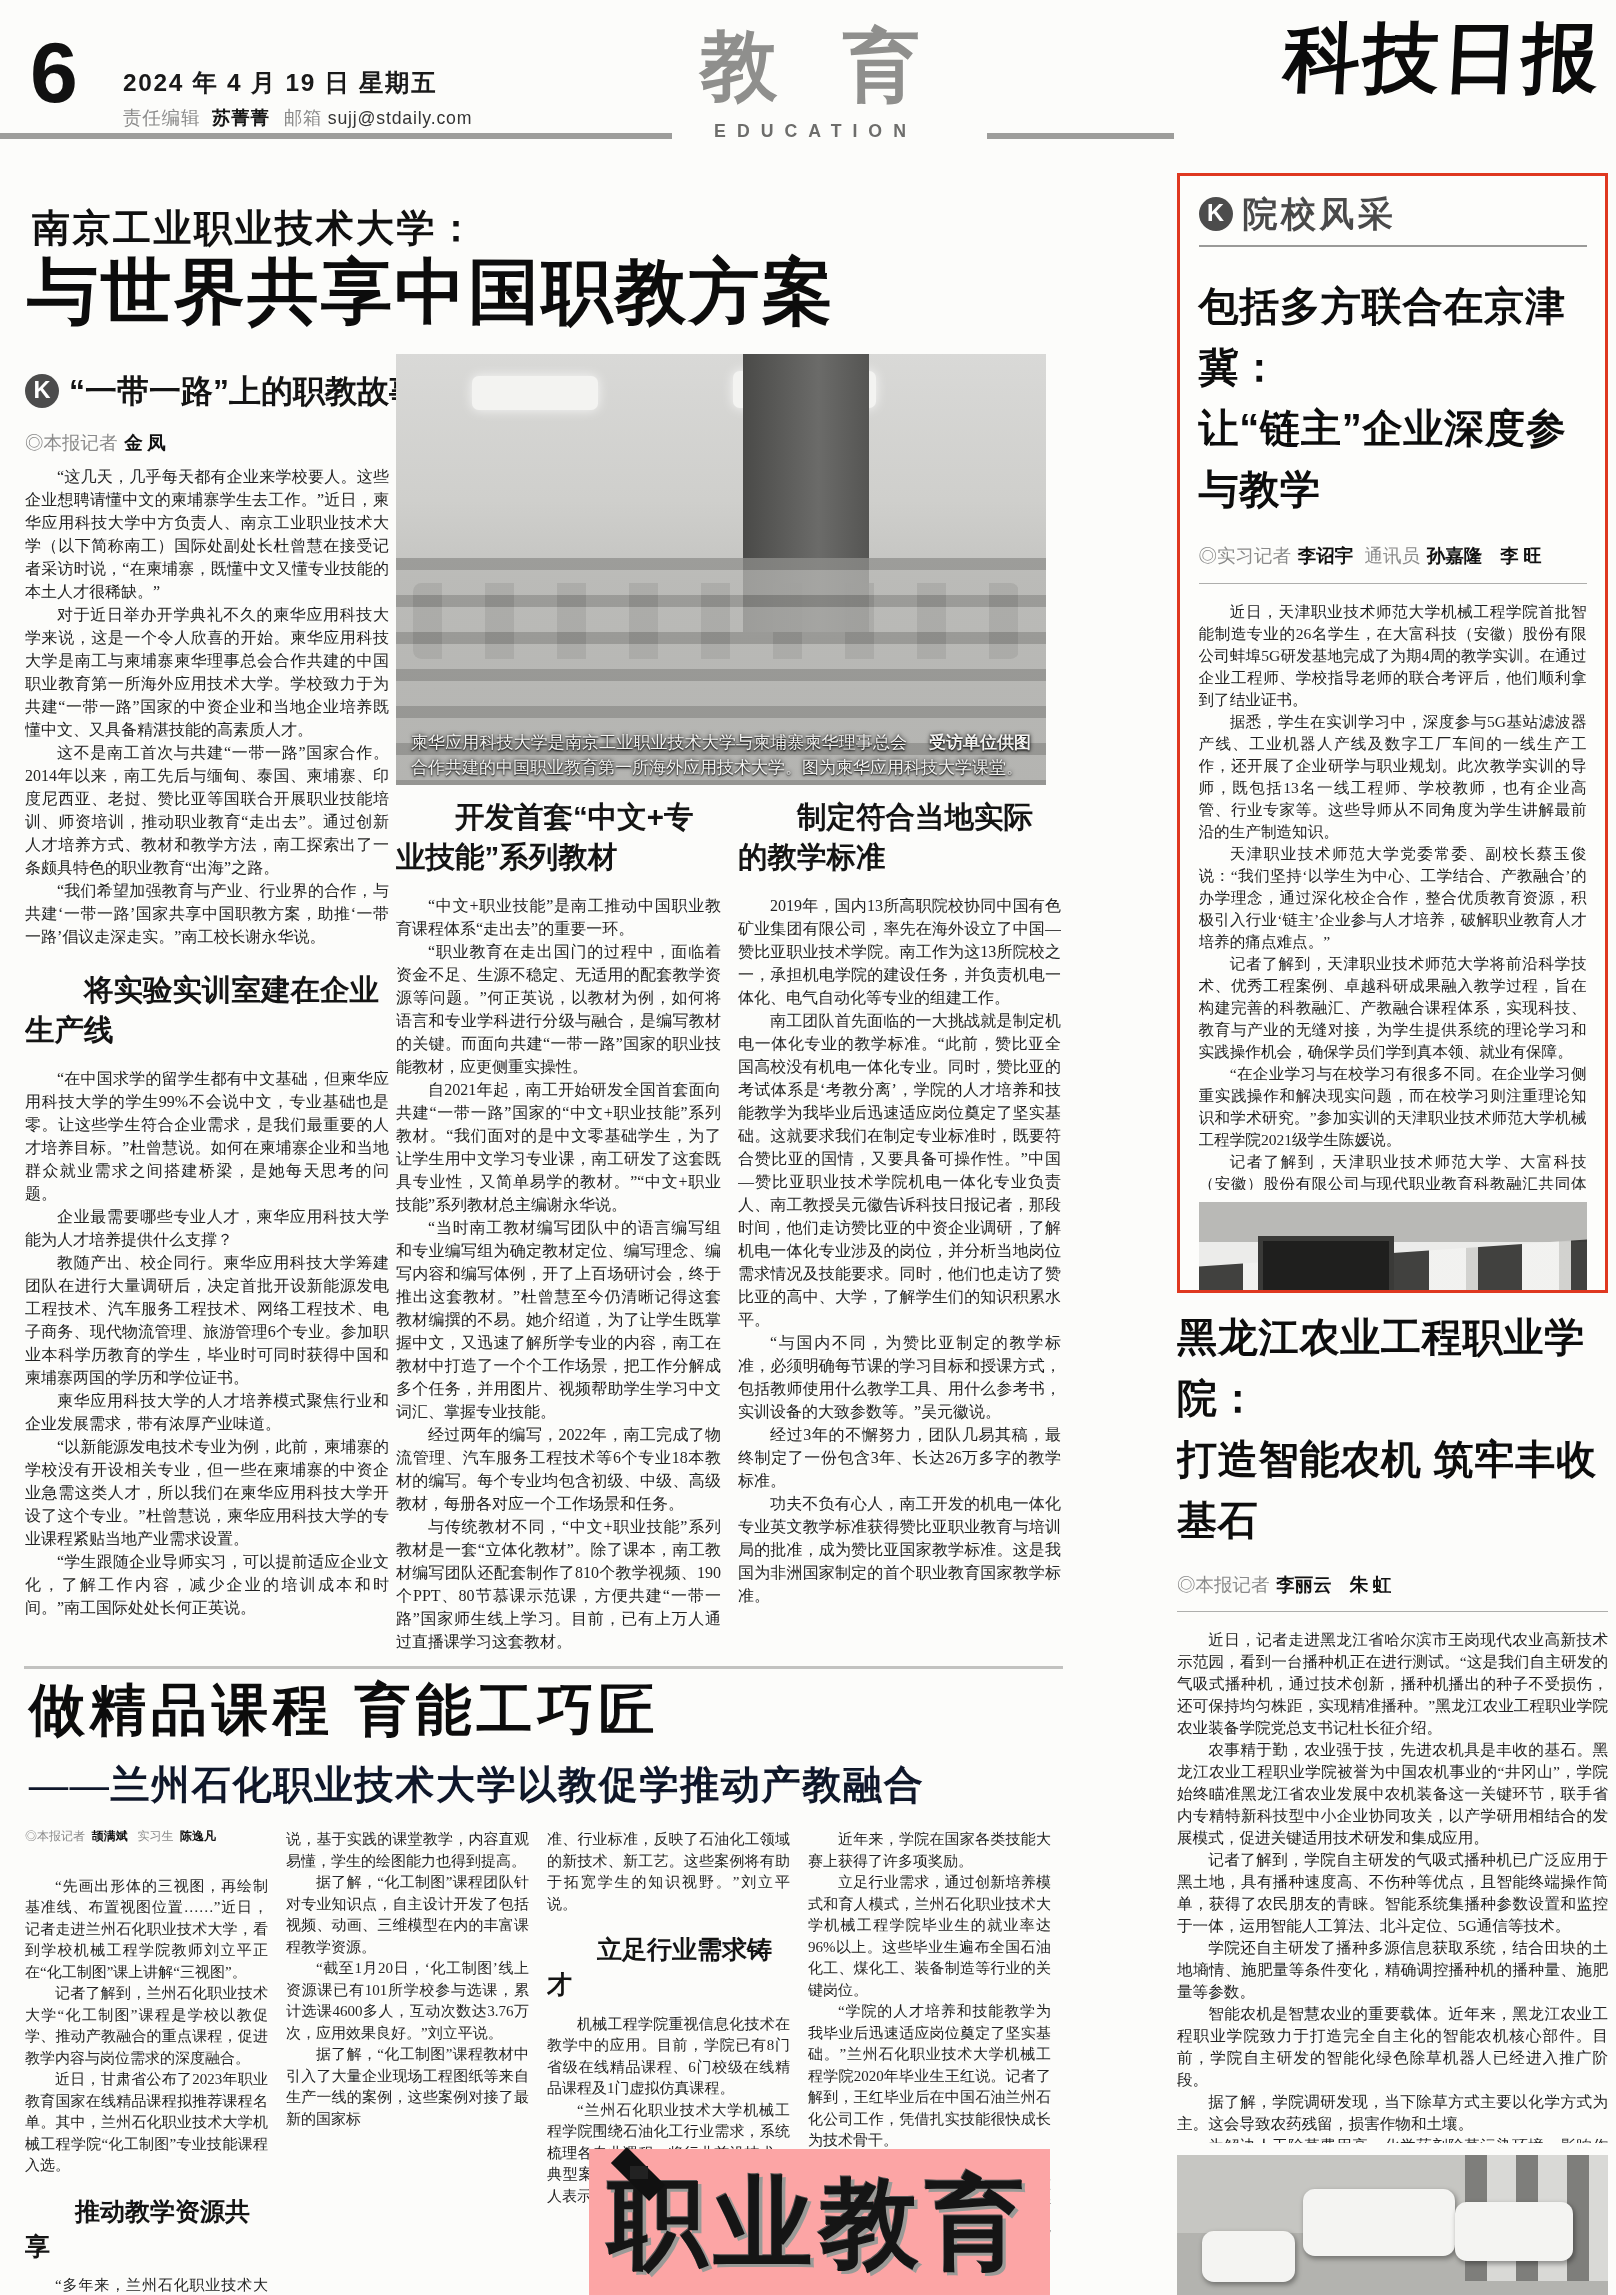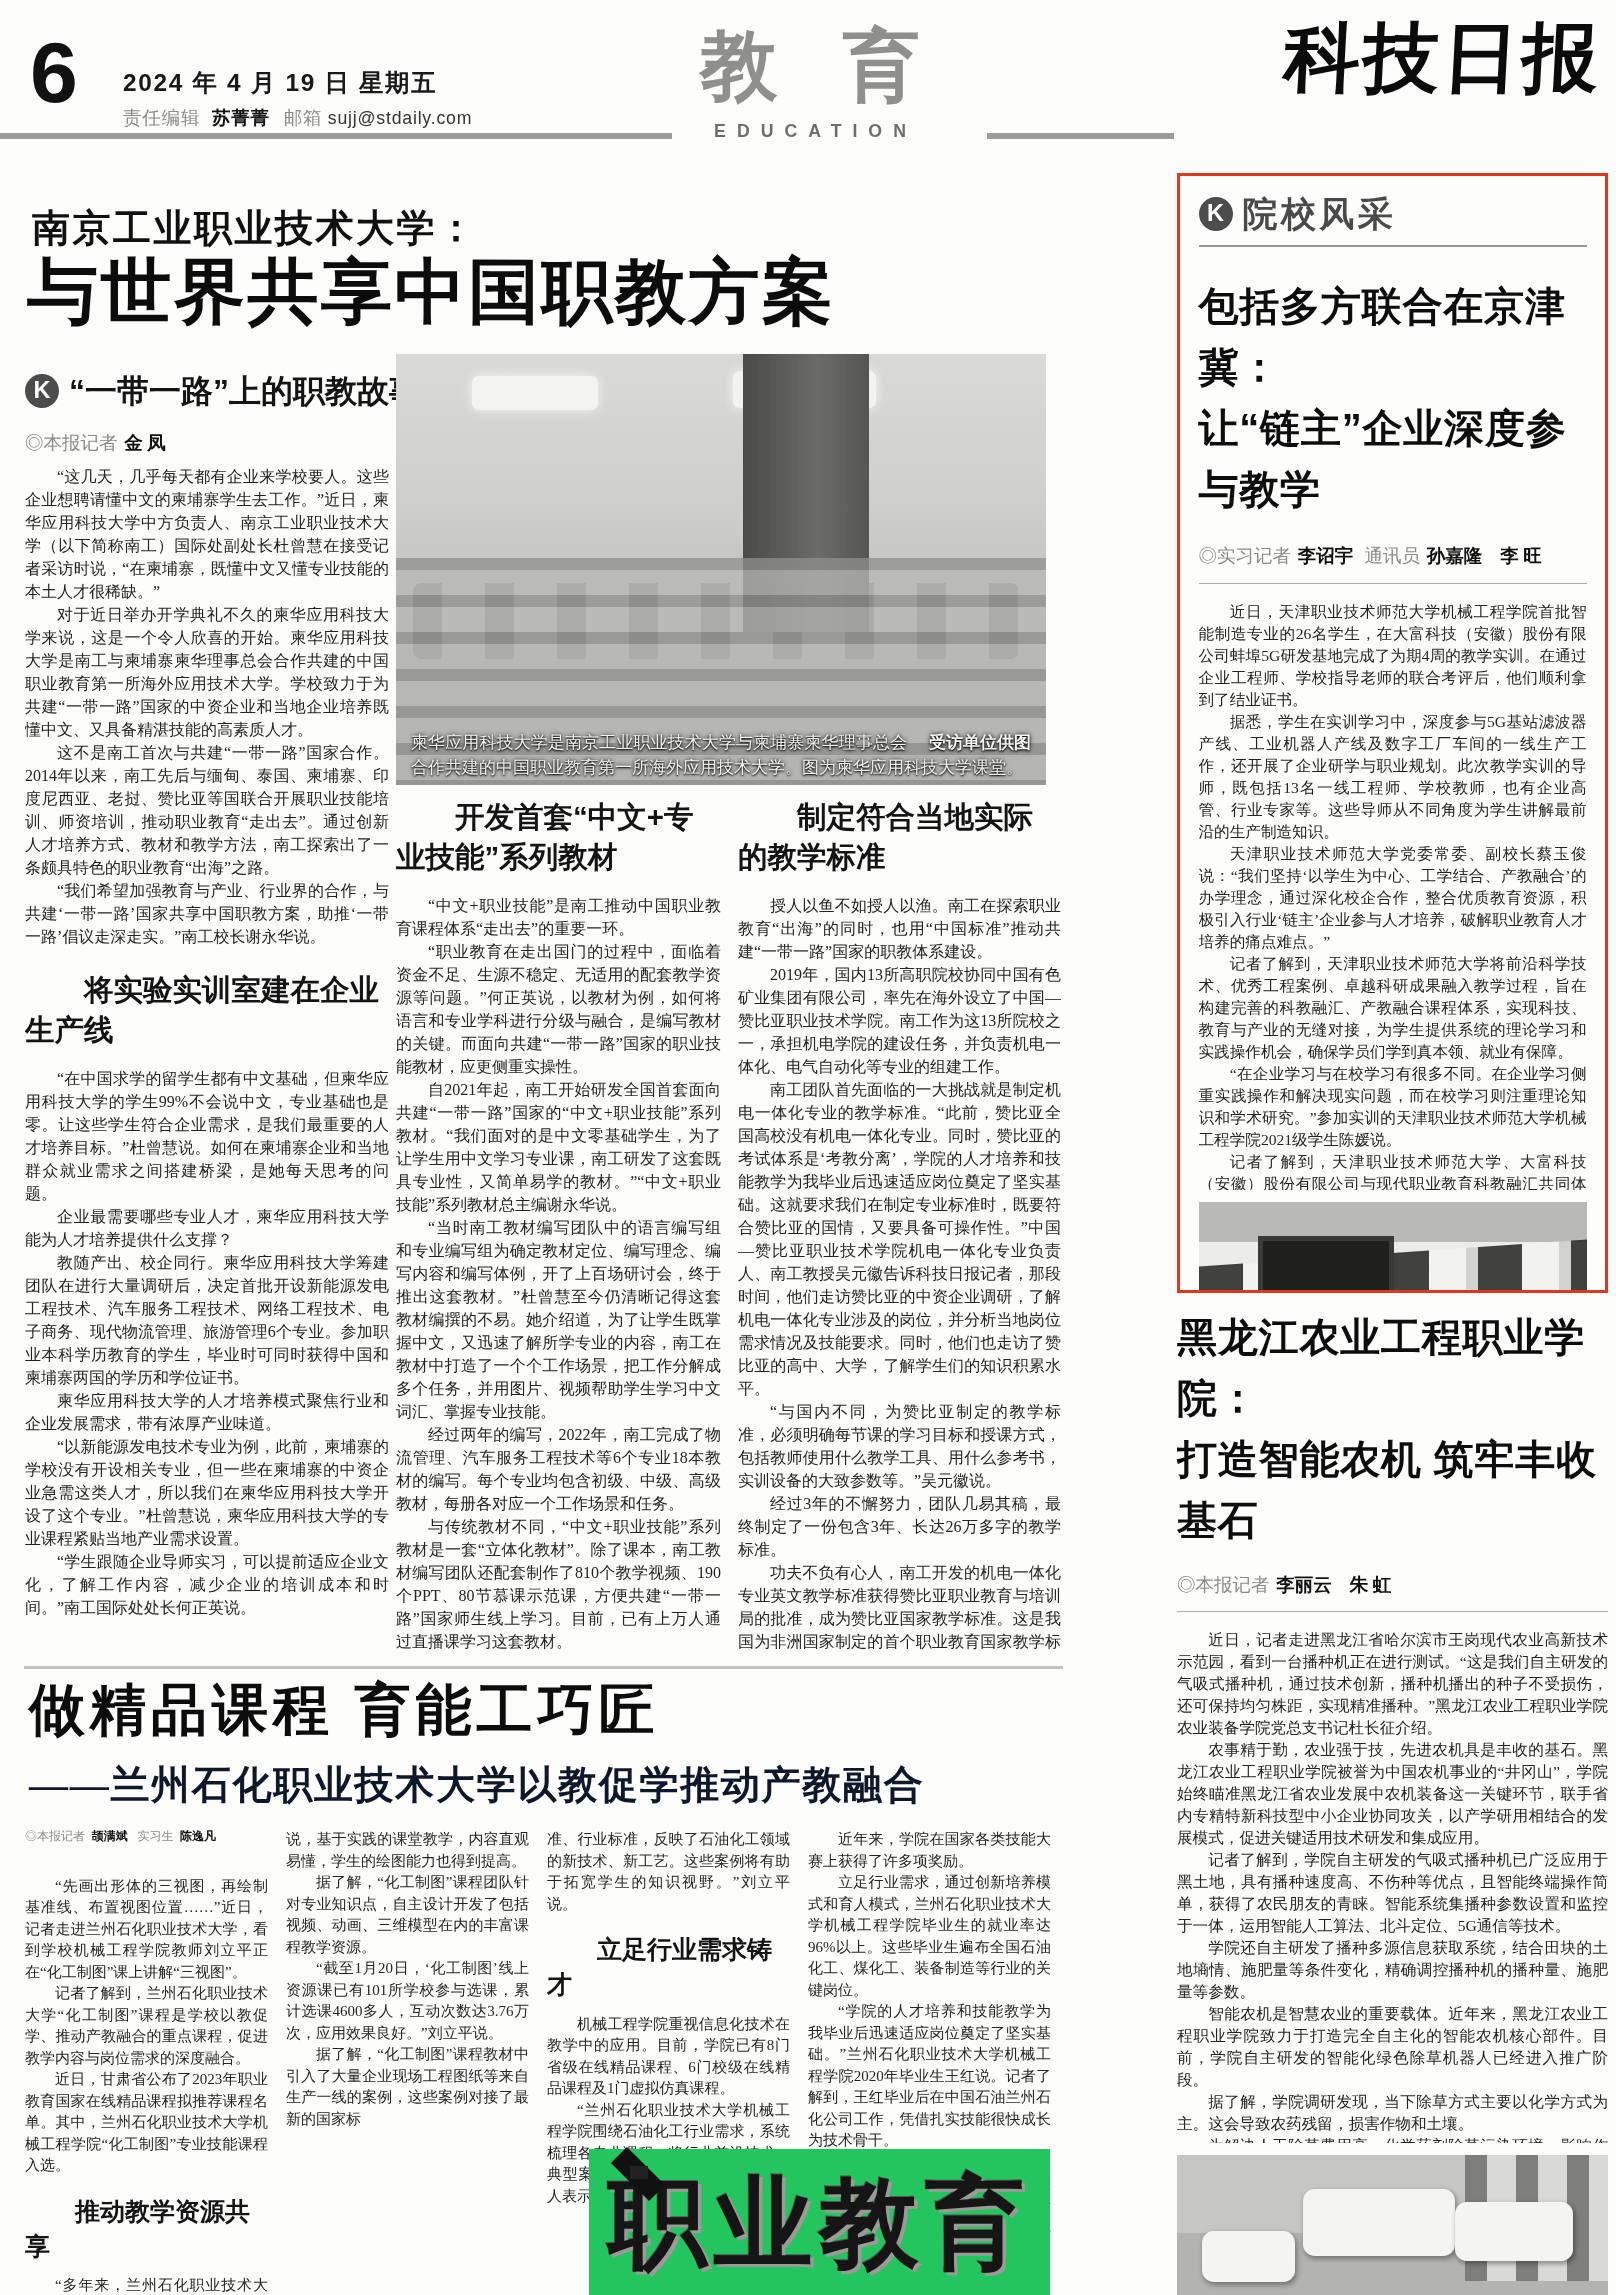--- a/index.html
+++ b/index.html
@@ -84,21 +84,21 @@
   .ph-tank{position:absolute;background:#f4f4f2;border-radius:11.8px;box-shadow:1.7px 2.5px 5px rgba(0,0,0,.35);}
   
   .lzhead{left:29px;top:1682px;font:900 56px/1 "Liberation Sans",sans-serif;color:#0c0c0c;letter-spacing:5px;}
   .lzsub{left:29px;top:1765px;font:900 39px/1 "Liberation Serif",serif;color:#0f172a;letter-spacing:1.7px;}
   .lzcol{top:1829px;width:243px;height:467px;overflow:hidden;}
   .lzcol p{margin:0;font:15px/21.5px "Liberation Serif",serif;text-align:justify;text-indent:2em;color:#242424;}
   .lzcol .byline{display:block;margin-bottom:31px;font-size:12px;}
   .lzcol .subhead{font-size:25px;line-height:35px;margin:17px 0 11.8px;}
   .lz1{left:25px;} .lz2{left:286px;} .lz3{left:547px;} .lz4{left:808px;}
   
-  .voclogo{left:589px;top:2149px;width:461px;height:147px;background:#22c55e;
+  .voclogo{left:589px;top:2149px;width:461px;height:147px;background:#fca5a5;
            display:flex;align-items:center;justify-content:center;}
   .voclogo .txt{font:900 99px/1 "Liberation Sans",sans-serif;color:#151515;letter-spacing:6.7px;
                 text-shadow:3.4px 3.4px 0 #9a9a97,-0.8px -0.8px 0 #555;}
   .capicon{position:absolute;left:22px;top:-1.7px;width:59px;height:34px;}
   .capicon .board{position:absolute;left:0;top:0;width:54px;height:54px;background:#111;
                   transform:rotate(45deg) scaleY(.42);transform-origin:center;}
   .capicon .base{position:absolute;left:18.5px;top:18.5px;width:18.5px;height:13.5px;background:#222;}
 </style>
 </head>
 <body>
@@ -159,21 +159,20 @@
     <p>“中文+职业技能”是南工推动中国职业教育课程体系“走出去”的重要一环。</p>
     <p>“职业教育在走出国门的过程中，面临着资金不足、生源不稳定、无适用的配套教学资源等问题。”何正英说，以教材为例，如何将语言和专业学科进行分级与融合，是编写教材的关键。而面向共建“一带一路”国家的职业技能教材，应更侧重实操性。</p>
     <p>自2021年起，南工开始研发全国首套面向共建“一带一路”国家的“中文+职业技能”系列教材。“我们面对的是中文零基础学生，为了让学生用中文学习专业课，南工研发了这套既具专业性，又简单易学的教材。”“中文+职业技能”系列教材总主编谢永华说。</p>
     <p>“当时南工教材编写团队中的语言编写组和专业编写组为确定教材定位、编写理念、编写内容和编写体例，开了上百场研讨会，终于推出这套教材。”杜曾慧至今仍清晰记得这套教材编撰的不易。她介绍道，为了让学生既掌握中文，又迅速了解所学专业的内容，南工在教材中打造了一个个工作场景，把工作分解成多个任务，并用图片、视频帮助学生学习中文词汇、掌握专业技能。</p>
     <p>经过两年的编写，2022年，南工完成了物流管理、汽车服务工程技术等6个专业18本教材的编写。每个专业均包含初级、中级、高级教材，每册各对应一个工作场景和任务。</p>
     <p>与传统教材不同，“中文+职业技能”系列教材是一套“立体化教材”。除了课本，南工教材编写团队还配套制作了810个教学视频、190个PPT、80节慕课示范课，方便共建“一带一路”国家师生线上学习。目前，已有上万人通过直播课学习这套教材。</p>
   </div>
 
   <div class="abs colB bodycol">
     <div class="subhead">制定符合当地实际的教学标准</div>
-    <p>授人以鱼不如授人以渔。南工在探索职业教育“出海”的同时，也用“中国标准”推动共建“一带一路”国家的职教体系建设。</p>
     <p>2019年，国内13所高职院校协同中国有色矿业集团有限公司，率先在海外设立了中国—赞比亚职业技术学院。南工作为这13所院校之一，承担机电学院的建设任务，并负责机电一体化、电气自动化等专业的组建工作。</p>
     <p>南工团队首先面临的一大挑战就是制定机电一体化专业的教学标准。“此前，赞比亚全国高校没有机电一体化专业。同时，赞比亚的考试体系是‘考教分离’，学院的人才培养和技能教学为我毕业后迅速适应岗位奠定了坚实基础。这就要求我们在制定专业标准时，既要符合赞比亚的国情，又要具备可操作性。”中国—赞比亚职业技术学院机电一体化专业负责人、南工教授吴元徽告诉科技日报记者，那段时间，他们走访赞比亚的中资企业调研，了解机电一体化专业涉及的岗位，并分析当地岗位需求情况及技能要求。同时，他们也走访了赞比亚的高中、大学，了解学生们的知识积累水平。</p>
     <p>“与国内不同，为赞比亚制定的教学标准，必须明确每节课的学习目标和授课方式，包括教师使用什么教学工具、用什么参考书，实训设备的大致参数等。”吴元徽说。</p>
     <p>经过3年的不懈努力，团队几易其稿，最终制定了一份包含3年、长达26万多字的教学标准。</p>
     <p>功夫不负有心人，南工开发的机电一体化专业英文教学标准获得赞比亚职业教育与培训局的批准，成为赞比亚国家教学标准。这是我国为非洲国家制定的首个职业教育国家教学标准。</p>
 
   </div>
 
   <div class="abs divider"></div>
 

